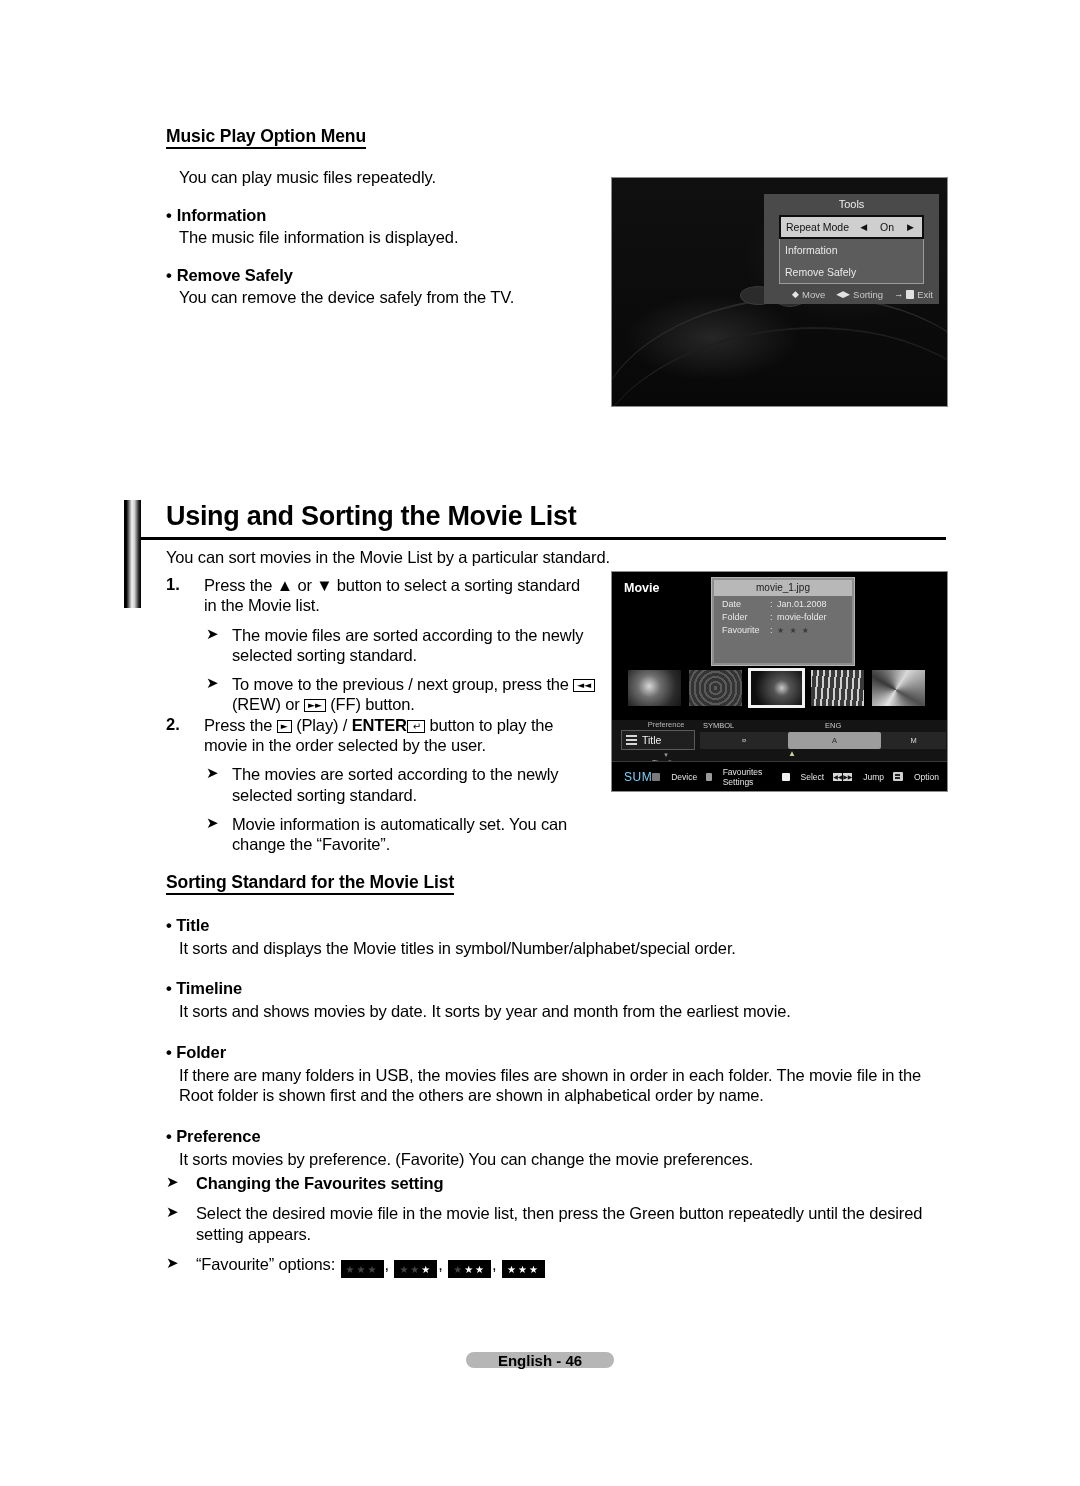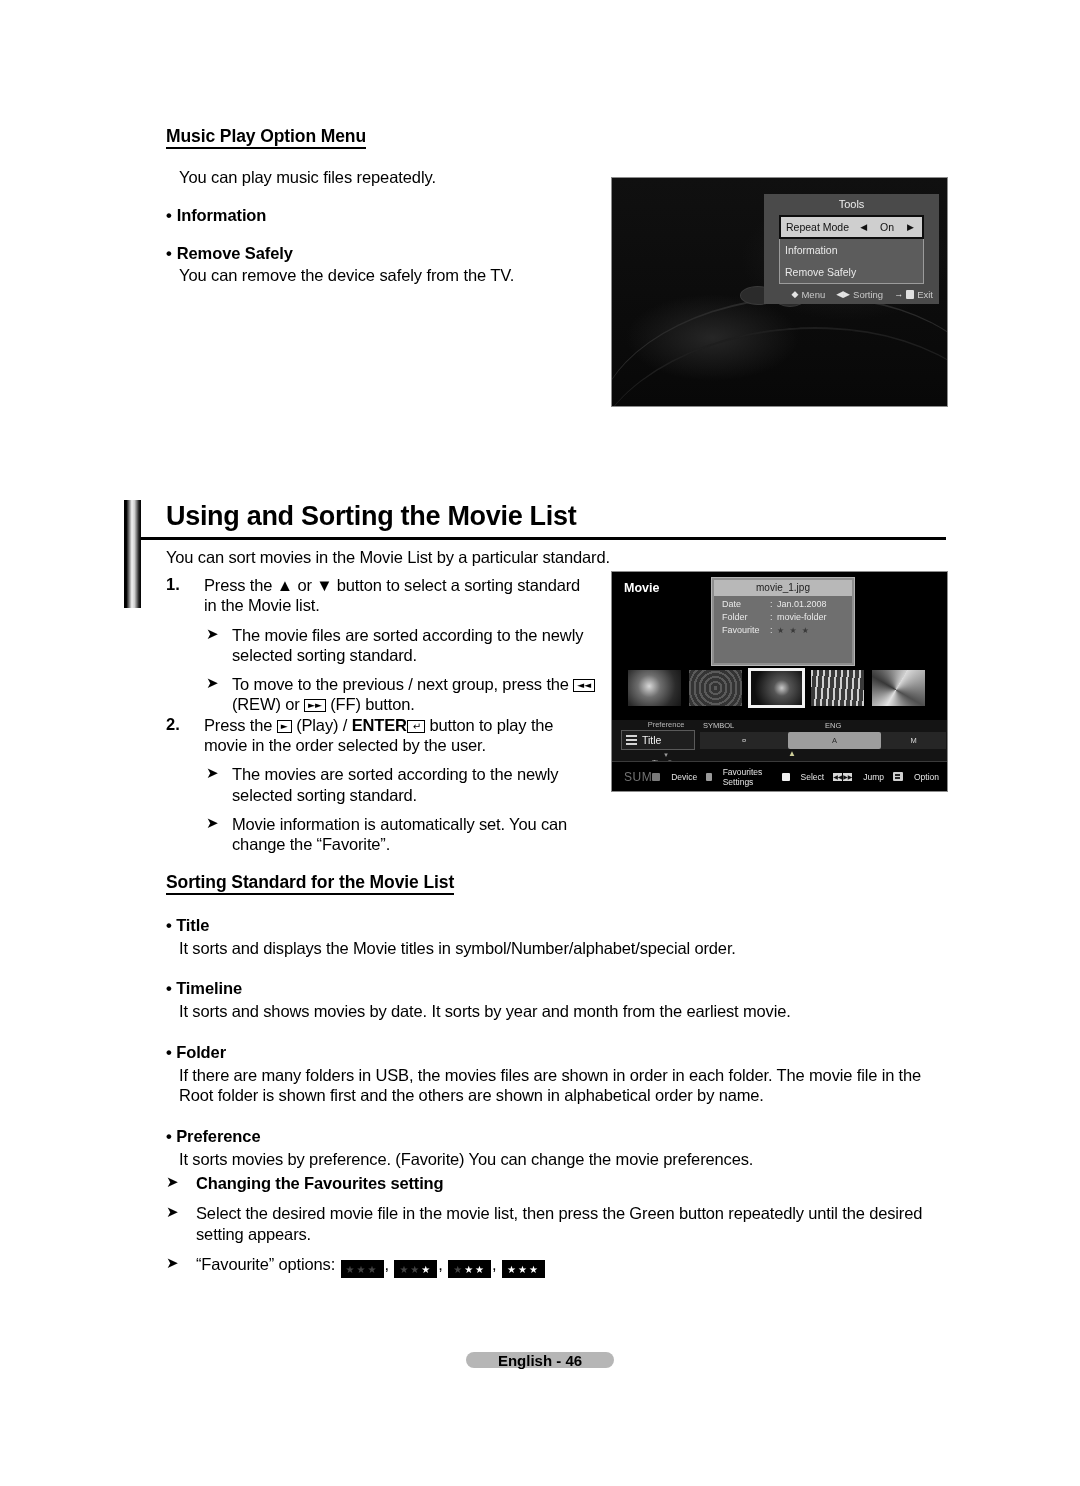--- a/index.html
+++ b/index.html
@@ -385,21 +385,21 @@
     left: 0; bottom: 0;
     width: 335px; height: 29px;
     background: #000;
     border-top: 1px solid #3a3a3a;
     display: flex;
     align-items: center;
   }
   .sum {
     margin-left: 12px;
     font-size: 12px;
-    color: #737373;
+    color: #7dd3fc;
     letter-spacing: 0.5px;
   }
   .foot-items {
     margin-left: auto;
     margin-right: 8px;
     display: flex;
     align-items: center;
     gap: 9px;
     font-size: 8.5px;
     color: #e4e4e4;
@@ -518,20 +518,21 @@
 
   <div class="sec-music">
     <div class="sub-head">Music Play Option Menu</div>
 
     <div class="bullet-item">
       <div class="bullet-body">You can play music files repeatedly.</div>
     </div>
 
     <div class="bullet-item">
       <div class="bullet-title"><span class="dot">•</span><span>Information</span></div>
+      <div class="bullet-body">The music file information is displayed.</div>
     </div>
 
     <div class="bullet-item">
       <div class="bullet-title"><span class="dot">•</span><span>Remove Safely</span></div>
       <div class="bullet-body">You can remove the device safely from the TV.</div>
     </div>
   </div>
 
   <div class="tv-tools">
     <div class="bg-glow"></div>
@@ -553,21 +554,21 @@
         <div class="tools-row">
           <span class="lbl">Information</span>
         </div>
         <div class="tools-row">
           <span class="lbl">Remove Safely</span>
         </div>
       </div>
       <div class="tools-foot">
         <span class="fi">
           <span class="glyph">◆</span>
-          <span>Menu</span>
+          <span>Move</span>
         </span>
         <span class="fi">
           <span class="glyph">◀▶</span>
           <span>Sorting</span>
         </span>
         <span class="fi">
           <span class="glyph">→</span>
             <span class="exit-box"></span>
           <span>Exit</span>
         </span>

